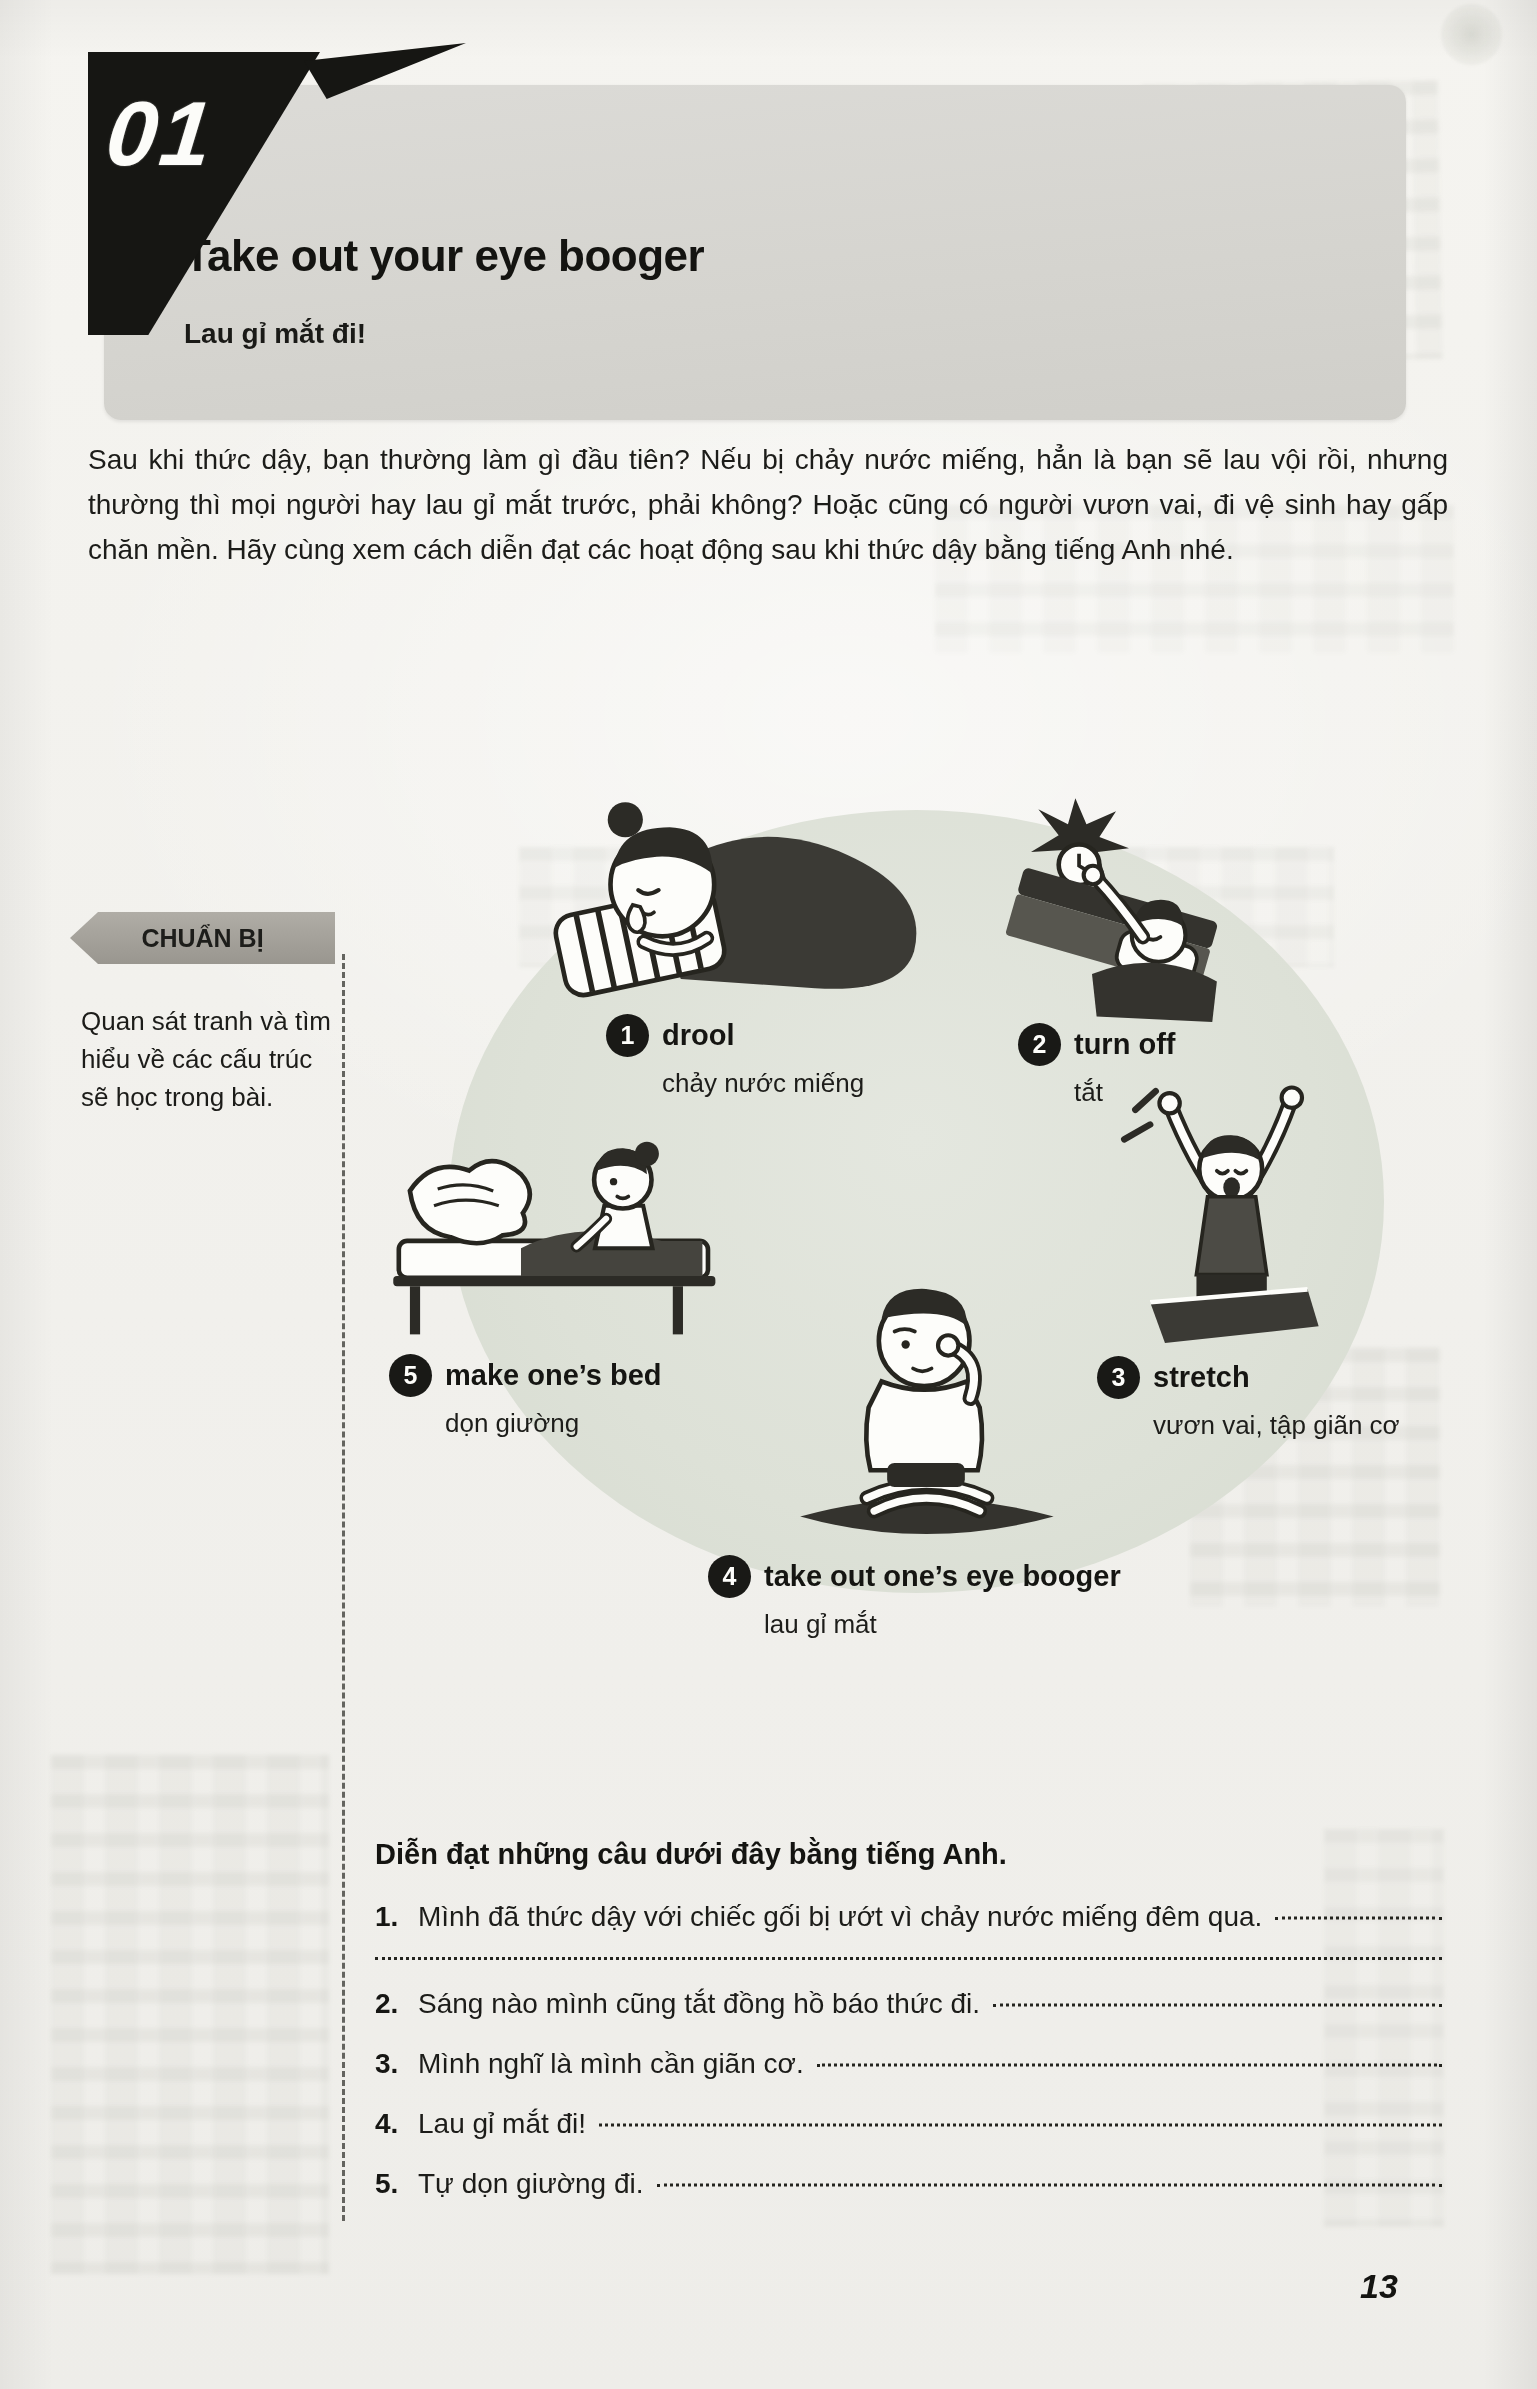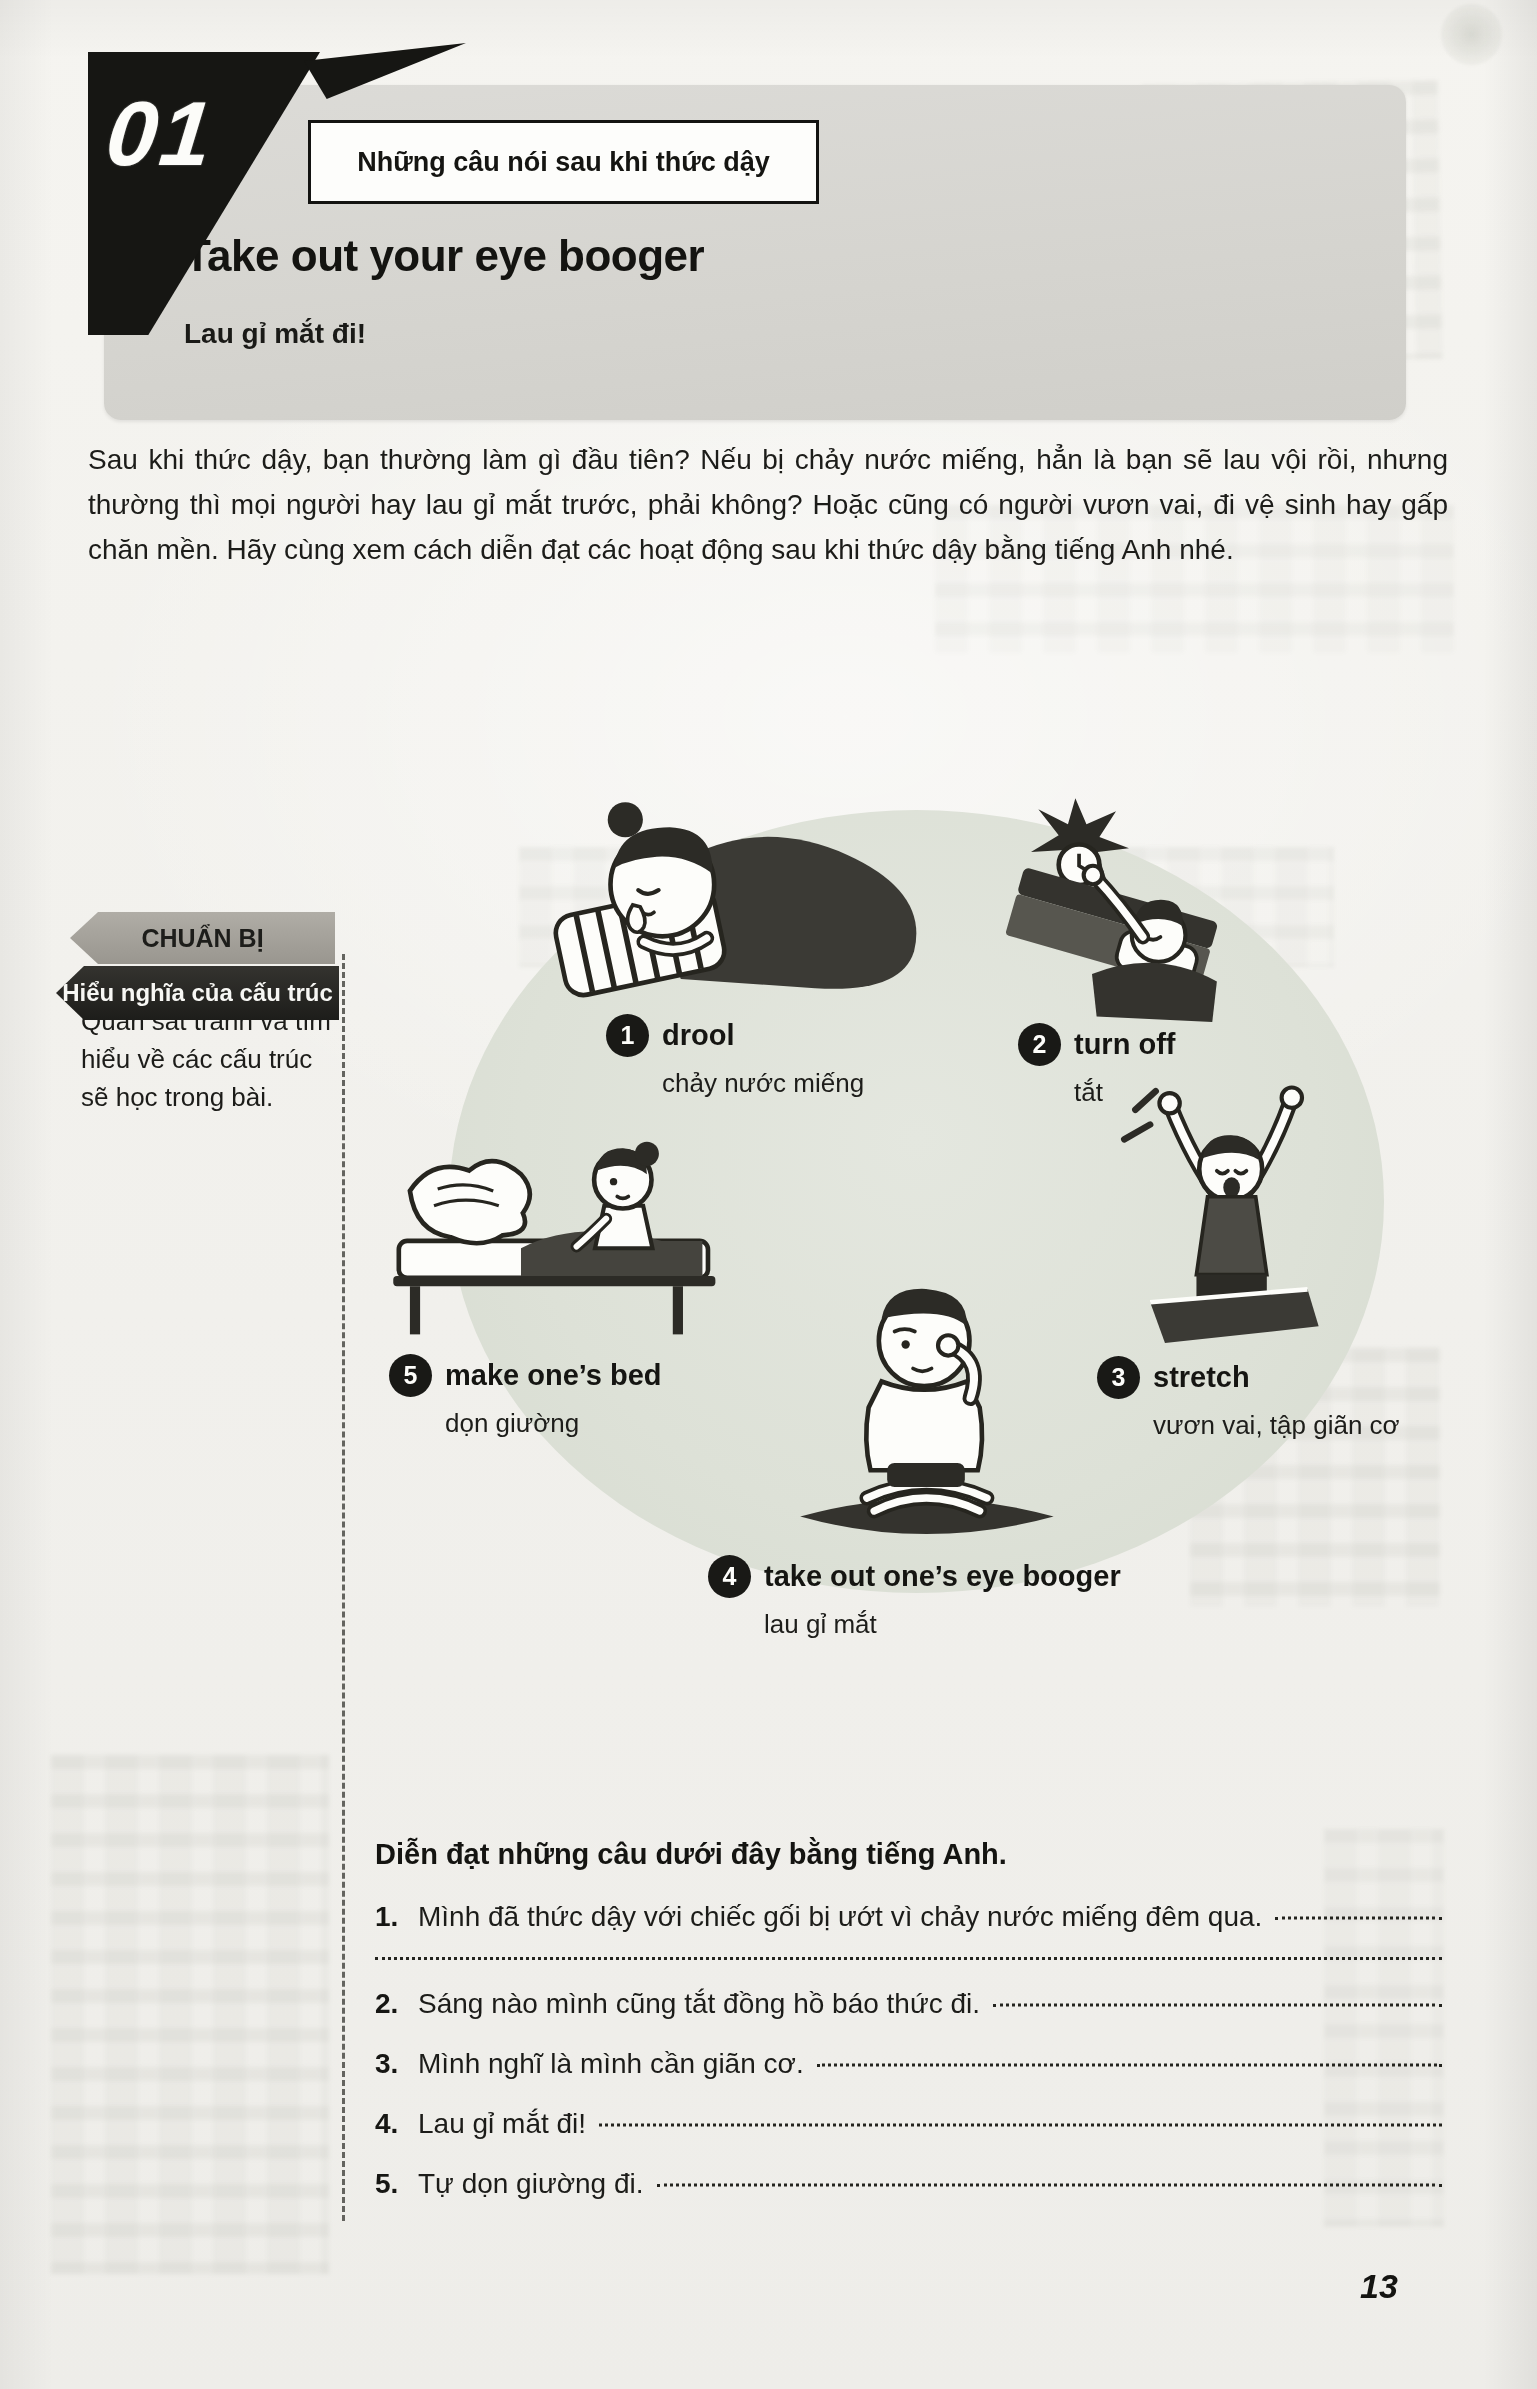--- a/index.html
+++ b/index.html
@@ -83,39 +83,33 @@
   <div class="bleed" style="left:1144px;top:83px;width:296px;height:278px;transform:rotate(-1deg);"></div>
   <div class="bleed" style="left:935px;top:505px;width:519px;height:148px;opacity:.35;"></div>
   <div class="bleed" style="left:519px;top:847px;width:815px;height:120px;opacity:.4;"></div>
   <div class="bleed" style="left:542px;top:1125px;width:796px;height:185px;opacity:.42;"></div>
   <div class="bleed" style="left:1190px;top:1348px;width:250px;height:259px;"></div>
   <div class="bleed" style="left:51px;top:1755px;width:278px;height:519px;"></div>
   <div class="bleed" style="left:1324px;top:1829px;width:120px;height:398px;opacity:.4;"></div>
   <div class="corner-mark"></div>
 
   <div class="panel">
-    <div class="topic-box">
-      <span>Những câu nói sau khi thức dậy</span>
-    </div>
     <h1 class="title">Take out your eye booger</h1>
     <div class="subtitle">Lau gỉ mắt đi!</div>
   </div>
   <div class="badge-main">
     <span class="badge-num">01</span>
   </div>
   <div class="badge-spur"></div>
 
   <p class="intro">Sau khi thức dậy, bạn thường làm gì đầu tiên? Nếu bị chảy nước miếng, hẳn là bạn sẽ lau vội rồi, nhưng thường thì mọi người hay lau gỉ mắt trước, phải không? Hoặc cũng có người vươn vai, đi vệ sinh hay gấp chăn mền. Hãy cùng xem cách diễn đạt các hoạt động sau khi thức dậy bằng tiếng Anh nhé.</p>
 
   <div class="fold-bar"></div>
   <div class="arrow gray">
     <span>CHUẨN BỊ</span>
-  </div>
-  <div class="arrow dark">
-    <span>Hiểu nghĩa của cấu trúc</span>
   </div>
   <div class="side-note">Quan sát tranh và tìm hiểu về các cấu trúc sẽ học trong bài.</div>
   <div class="vline"></div>
 
   <div class="illus">
     <div class="ellipse"></div>
 
     <svg class="fig" style="left:107px;top:4.6px;" width="398" height="218" viewBox="0 0 430 235">
       <path d="M158,60 Q240,18 330,58 Q418,98 402,162 Q388,208 295,202 L150,192 Q130,150 158,60 Z" fill="#3b3a35"></path>
       <g transform="rotate(-12 105 150)">

